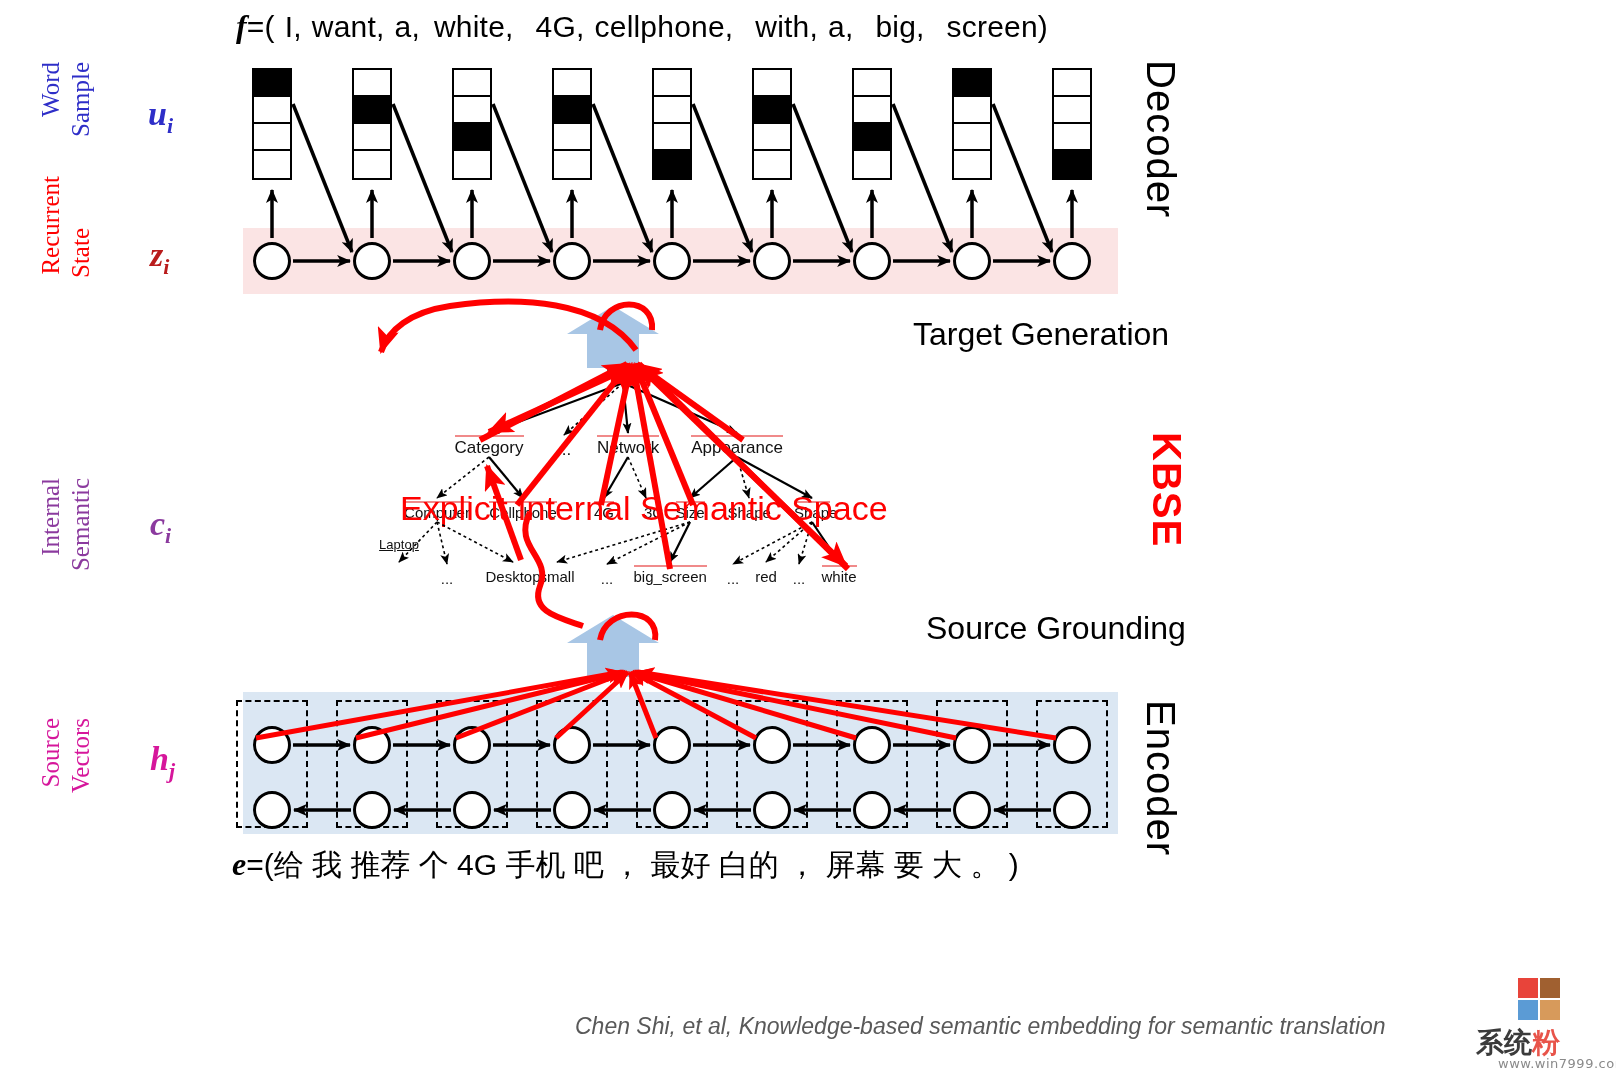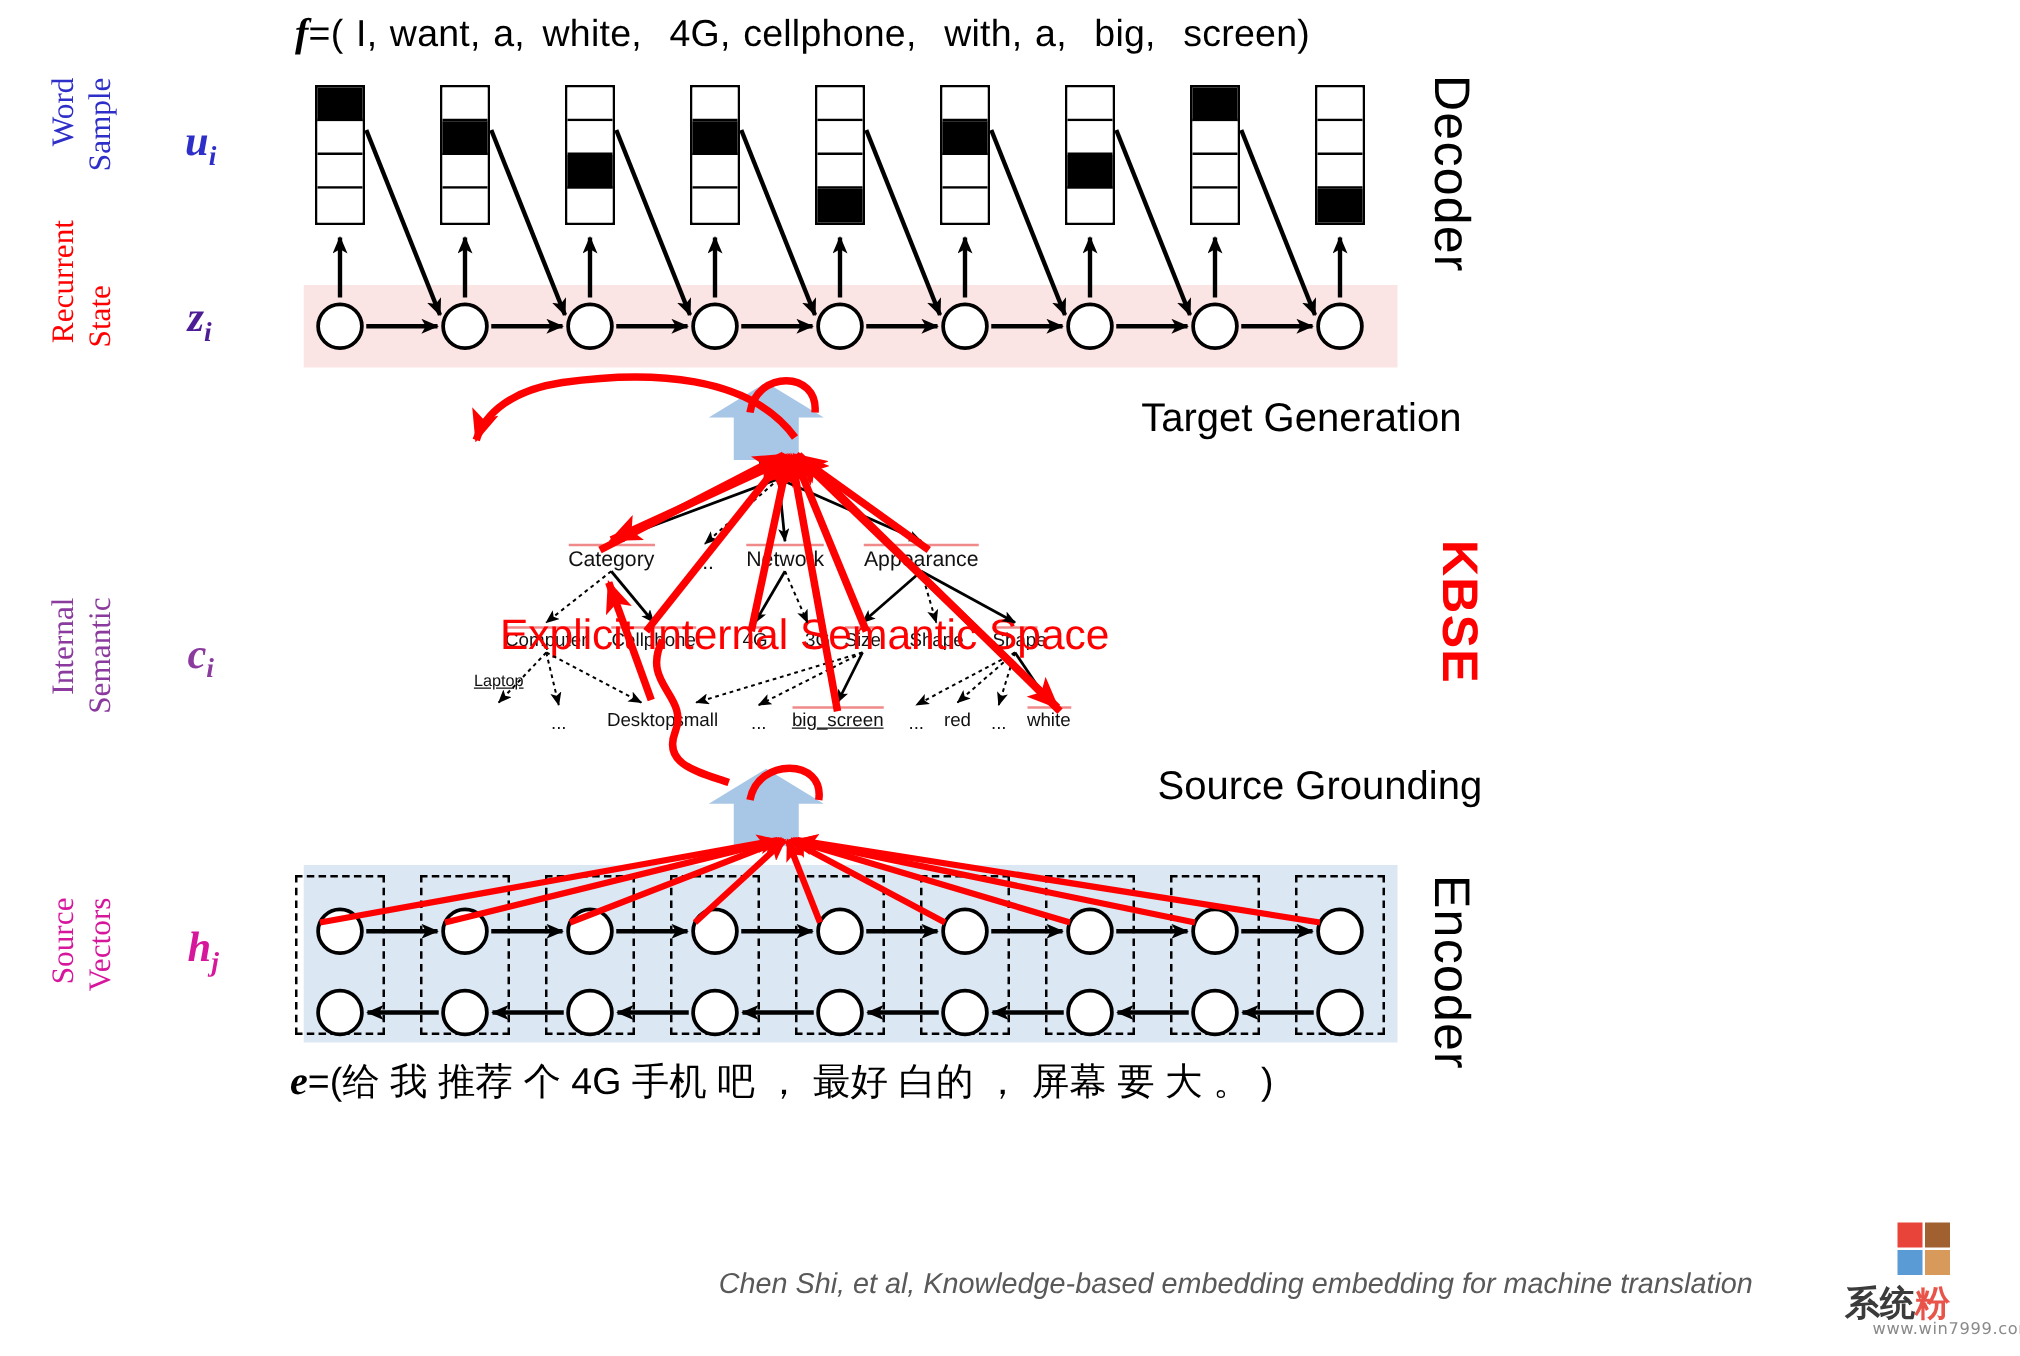--- a/index.html
+++ b/index.html
@@ -87,21 +87,21 @@
 <div class="abs" style="left:38px;top:176px;height:170px;">
   <div class="vlabel" style="color:#ff0000;">
     <span>Recurrent</span>
   </div>
 </div>
 <div class="abs" style="left:68px;top:228px;height:120px;">
   <div class="vlabel" style="color:#ff0000;">
     <span>State</span>
   </div>
 </div>
-<div class="abs mathlab" style="left:150px;top:236px;color:#4c1d95;">z<sub>i</sub></div>
+<div class="abs mathlab" style="left:150px;top:236px;color:#b91c1c;">z<sub>i</sub></div>
 
 <div class="abs" style="left:38px;top:478px;height:170px;">
   <div class="vlabel" style="color:#8b3a9e;">
     <span>Internal</span>
   </div>
 </div>
 <div class="abs" style="left:68px;top:478px;height:170px;">
   <div class="vlabel" style="color:#8b3a9e;">
     <span>Semantic</span>
   </div>
@@ -241,34 +241,34 @@
     <div class="tnode" style="left: 594px; top: 501px; font-size: 15px;"><span class="ul" style="width: 20px;"></span><span>4G</span></div>
     <div class="tnode plain" style="left: 644px; top: 501px; font-size: 15px;"><span class="ul" style="width: 20px;"></span><span>3G</span></div>
     <div class="tnode" style="left: 675.5px; top: 501px; font-size: 15px;"><span class="ul" style="width: 29px;"></span><span>Size</span></div>
     <div class="tnode plain" style="left: 727.5px; top: 501px; font-size: 15px;"><span class="ul" style="width: 43px;"></span><span>Shape</span></div>
     <div class="tnode" style="left: 794px; top: 501px; font-size: 15px;"><span class="ul" style="width: 36px;"></span><span>Shape</span></div>
     <div class="tnode plain" style="left: 376px; top: 534px; font-size: 13px; text-decoration: underline;"><span class="ul" style="width: 46px;"></span><span>Laptop</span></div>
     <div class="tnode plain" style="left: 440.5px; top: 567px; font-size: 15px;"><span class="ul" style="width: 13px;"></span><span>...</span></div>
     <div class="tnode plain" style="left: 485.5px; top: 565px; font-size: 15px;"><span class="ul" style="width: 55px;"></span><span>Desktop</span></div>
     <div class="tnode plain" style="left: 539.5px; top: 565px; font-size: 15px;"><span class="ul" style="width: 35px;"></span><span>small</span></div>
     <div class="tnode plain" style="left: 600.5px; top: 567px; font-size: 15px;"><span class="ul" style="width: 13px;"></span><span>...</span></div>
-    <div class="tnode" style="left: 633.5px; top: 565px; font-size: 15px; text-decoration: underline;"><span class="ul" style="width: 73px;"></span><span>big_screen</span></div>
+    <div class="tnode" style="left: 633.5px; top: 565px; font-size: 15px;"><span class="ul" style="width: 73px;"></span><span>big_screen</span></div>
     <div class="tnode plain" style="left: 726.5px; top: 567px; font-size: 15px;"><span class="ul" style="width: 13px;"></span><span>...</span></div>
     <div class="tnode plain" style="left: 755px; top: 565px; font-size: 15px;"><span class="ul" style="width: 22px;"></span><span>red</span></div>
     <div class="tnode plain" style="left: 792.5px; top: 567px; font-size: 15px;"><span class="ul" style="width: 13px;"></span><span>...</span></div>
     <div class="tnode" style="left: 821.5px; top: 565px; font-size: 15px;"><span class="ul" style="width: 35px;"></span><span>white</span></div>
   </div>
 
 <div class="abs" id="explicit-space">Explicit Internal Semantic Space</div>
 
 <div class="abs" id="source-sentence">
   <span class="evar">e</span><span>=(</span><span>给 我 推荐 个 4G 手机 吧 ， 最好 白的 ， 屏幕 要 大 。 )</span>
 </div>
 
-<div class="abs" id="citation">Chen Shi, et al, Knowledge-based embedding embedding for machine translation</div>
+<div class="abs" id="citation">Chen Shi, et al, Knowledge-based semantic embedding for semantic translation</div>
 
 <div class="abs" id="watermark">
   <div id="wm-squares">
       <i style="left: 0px; top: 0px; background: rgb(232, 68, 58);"></i>
       <i style="left: 22px; top: 0px; background: rgb(160, 96, 48);"></i>
       <i style="left: 0px; top: 22px; background: rgb(91, 155, 213);"></i>
       <i style="left: 22px; top: 22px; background: rgb(215, 154, 91);"></i>
     </div>
   <div id="wm-text">
     <span>系统</span><span class="pink">粉</span>

